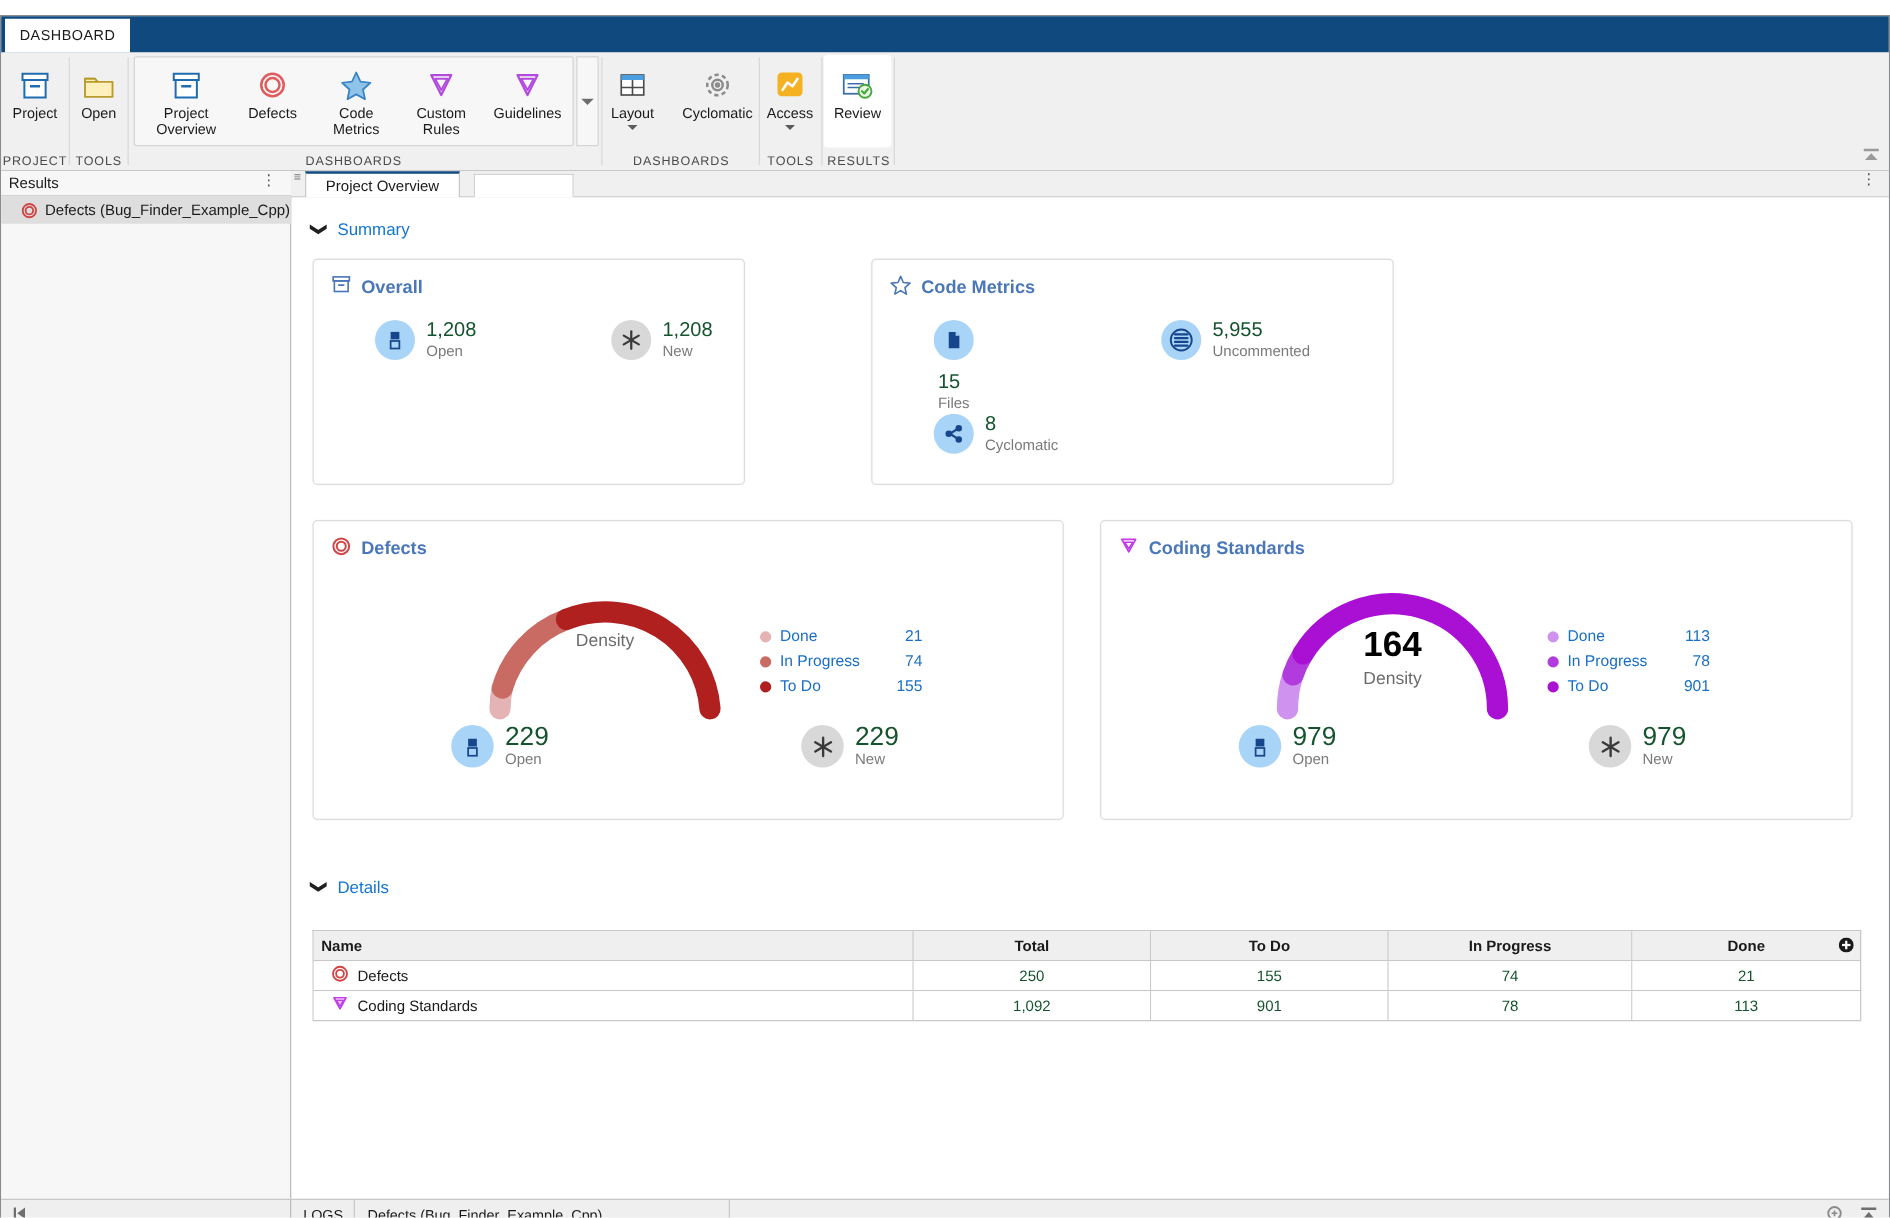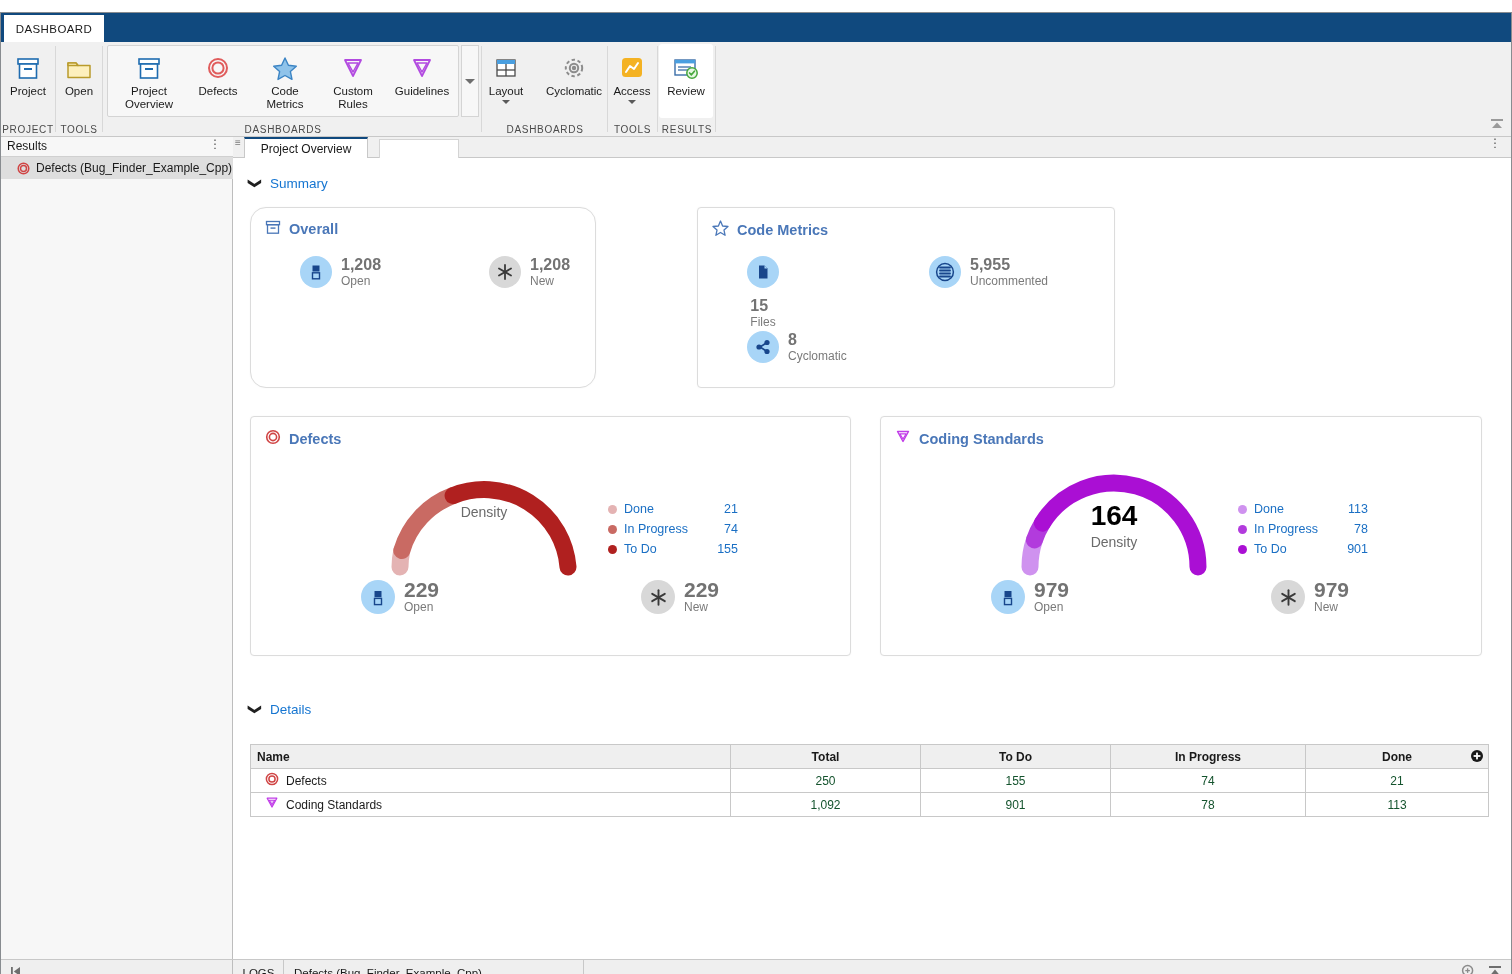--- a/index.html
+++ b/index.html
@@ -119,21 +119,21 @@
 
   
   .stat { position:absolute; display:flex; align-items:center; gap:9px; }
   .stat .circ {
     width:32px; height:32px; border-radius:50%;
     display:flex; align-items:center; justify-content:center; flex:0 0 32px;
   }
   .stat.big .circ { width:34px; height:34px; flex-basis:34px; }
   .circ.blue { background:#a8d5f7; }
   .circ.grey { background:#d8d8d8; }
-  .stat .txt .num { font-size:16px; font-weight:bold; color:#737373; line-height:17px; }
+  .stat .txt .num { font-size:16px; font-weight:normal; color:#14532d; line-height:17px; }
   .stat.big .txt .num { font-size:21px; line-height:19px; }
   .stat .txt .cap { font-size:12px; color:#7a7a7a; line-height:14px; margin-top:1px; }
 
   
   .gauge { position:absolute; }
   .gauge .center {
     position:absolute; left:0; right:0; text-align:center;
   }
   .gauge .gnum { font-size:28px; font-weight:bold; color:#000; line-height:30px; }
   .gauge .gcap { font-size:14px; color:#6b6b6b; line-height:18px; margin-top:2px; }
@@ -375,21 +375,21 @@
     <div class="dots3">⋮</div>
   </div>
 
   <div class="canvas">
 
     <div class="section-head" style="left:16px;top:18px;">
       <span class="chev" style="display: inline-block; transform: rotate(90deg);">❯</span>
       <span class="txt">Summary</span>
     </div>
 
-    <div class="card" style="left:16px;top:49px;width:346px;height:181px;border-radius:16px;">
+    <div class="card" style="left:16px;top:49px;width:346px;height:181px;">
       <div class="card-title">
         <span>
           <svg width="16" height="15" viewBox="0 0 16 15">
               <rect x="1.5" y="1.5" width="13" height="3.2" fill="none" stroke="#4a77b8" stroke-width="1.3"></rect>
               <rect x="2.5" y="4.7" width="11" height="8.5" fill="none" stroke="#4a77b8" stroke-width="1.3"></rect>
               <rect x="5.5" y="7.4" width="5" height="1.4" fill="#4a77b8"></rect>
             </svg>
         </span>
         <span>Overall</span>
       </div>

